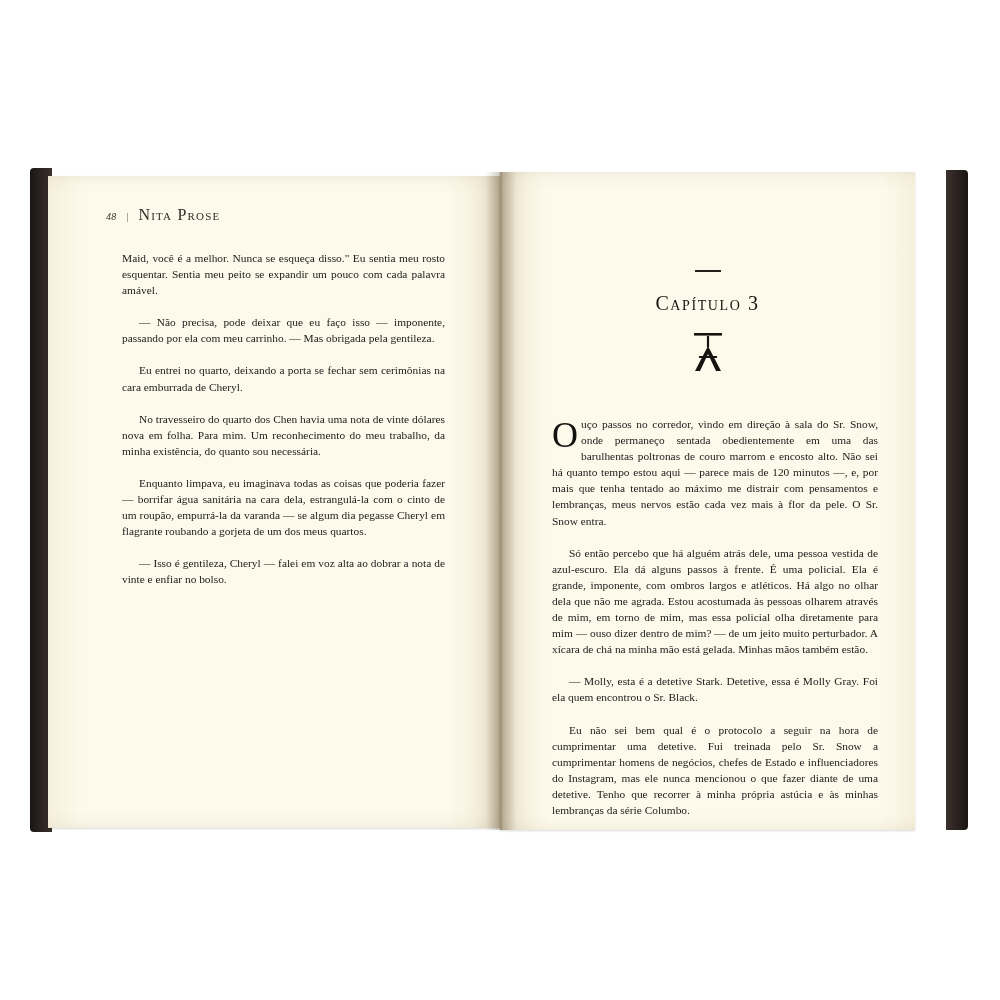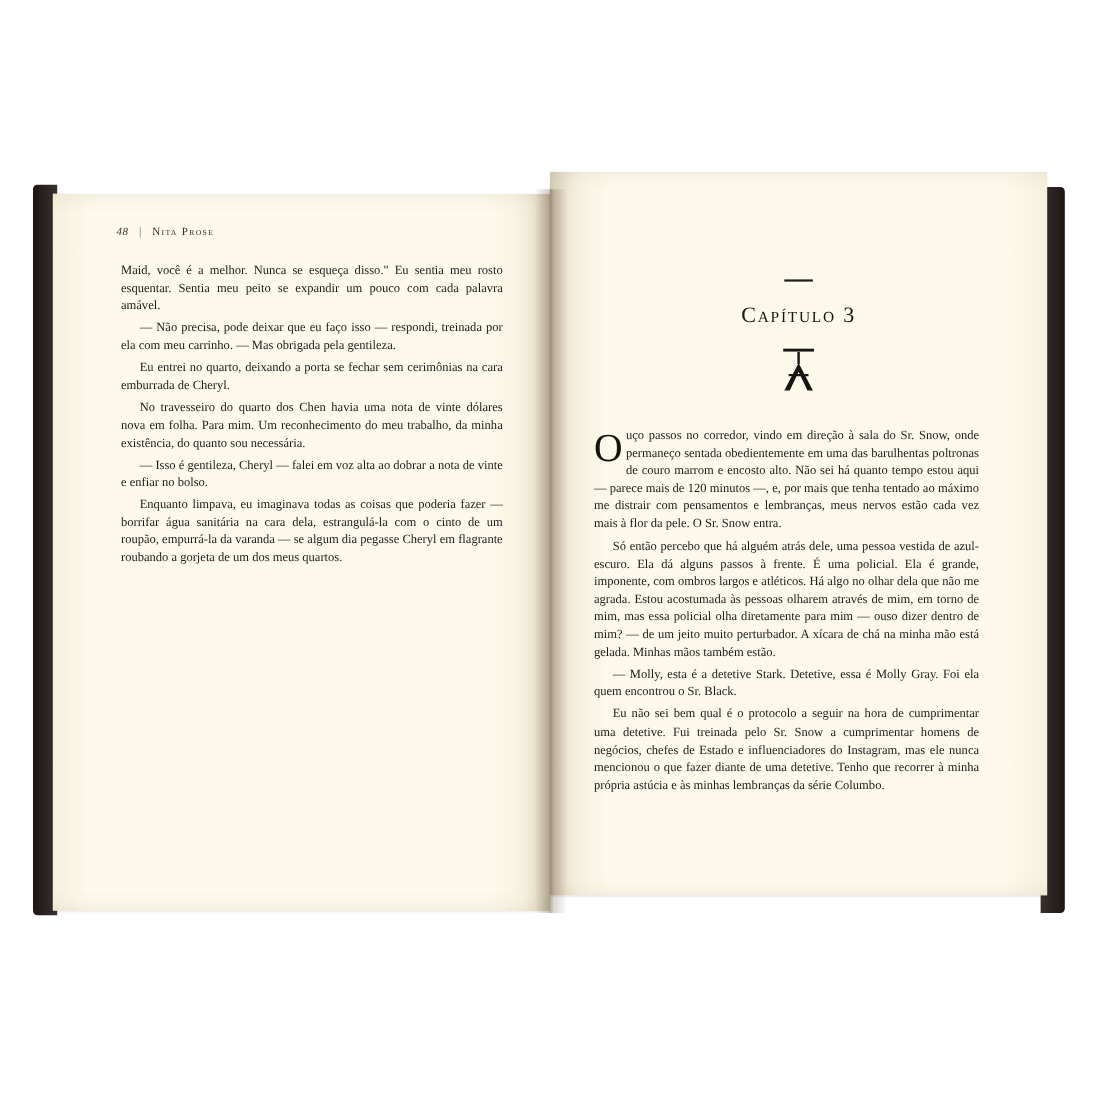--- a/index.html
+++ b/index.html
@@ -49,26 +49,27 @@
     left: 48px;
     top: 176px;
     width: 452px;
     height: 652px;
     box-shadow: inset -16px 0 26px -12px rgba(120,100,70,0.42),
                 0 1px 2px rgba(0,0,0,0.15);
     background: linear-gradient(to right, #f6f1dd 0%, #fdfaec 8%, #fdfaec 88%, #f3ecd6 100%);
   }
   .page-right {
     left: 500px;
-    top: 156px;
-    width: 452px;
+    top: 172px;
+    width: 391px;
     height: 658px;
     box-shadow: inset 16px 0 26px -12px rgba(120,100,70,0.42),
                 0 1px 2px rgba(0,0,0,0.15);
     background: linear-gradient(to left, #f6f1dd 0%, #fdfaec 8%, #fdfaec 88%, #f3ecd6 100%);
+    padding-left: 24px;
   }
 
   
   .gutter {
     position: absolute;
     left: 486px;
     top: 172px;
     width: 30px;
     height: 658px;
     background: linear-gradient(to right, rgba(90,72,45,0.00) 0%, rgba(90,72,45,0.26) 42%, rgba(70,55,32,0.38) 50%, rgba(90,72,45,0.22) 58%, rgba(90,72,45,0.00) 100%);
@@ -110,26 +111,26 @@
   }
   .rh-sep {
     display: inline-block;
     width: 16px;
     text-align: center;
     color: #6b6459;
   }
   .rh-title {
     font-variant: small-caps;
     letter-spacing: 1.2px;
-    font-size: 10px;
+    font-size: 16px;
     color: #2d2a26;
   }
 
   p {
-    margin: 4px;
+    margin: 16px;
   }
   p.ind {
     text-indent: 17px;
   }
   p.noind {
     text-indent: 0;
   }
   .ital {
     font-style: italic;
   }
@@ -185,25 +186,25 @@
   <div class="page page-left">
 
     <div class="running-head">
       <span class="folio">48</span>
       <span class="rh-sep">|</span>
       <span class="rh-title">Nita Prose</span>
     </div>
 
     <div class="textcol textcol-left">
       <p class="noind">Maid, você é a melhor. Nunca se esqueça disso." Eu sentia meu rosto esquentar. Sentia meu peito se expandir um pouco com cada palavra amável.</p>
-      <p class="ind">— Não precisa, pode deixar que eu faço isso — respondi, treinada por ela com meu carrinho. — Mas obrigada pela gentileza.</p>
+      <p class="ind">— Não precisa, pode deixar que eu faço isso — imponente, passando por ela com meu carrinho. — Mas obrigada pela gentileza.</p>
       <p class="ind">Eu entrei no quarto, deixando a porta se fechar sem cerimônias na cara emburrada de Cheryl.</p>
       <p class="ind">No travesseiro do quarto dos Chen havia uma nota de vinte dólares nova em folha. Para mim. Um reconhecimento do meu trabalho, da minha existência, do quanto sou necessária.</p>
+      <p class="ind">Enquanto limpava, eu imaginava todas as coisas que poderia fazer — borrifar água sanitária na cara dela, estrangulá-la com o cinto de um roupão, empurrá-la da varanda — se algum dia pegasse Cheryl em flagrante roubando a gorjeta de um dos meus quartos.</p>
       <p class="ind">— Isso é gentileza, Cheryl — falei em voz alta ao dobrar a nota de vinte e enfiar no bolso.</p>
-      <p class="ind">Enquanto limpava, eu imaginava todas as coisas que poderia fazer — borrifar água sanitária na cara dela, estrangulá-la com o cinto de um roupão, empurrá-la da varanda — se algum dia pegasse Cheryl em flagrante roubando a gorjeta de um dos meus quartos.</p>
     </div>
   </div>
 
   <div class="page page-right">
 
     <div class="chap-rule"></div>
 
     <div class="chap-title">Capítulo 3</div>
 
     <div class="chap-orn">

